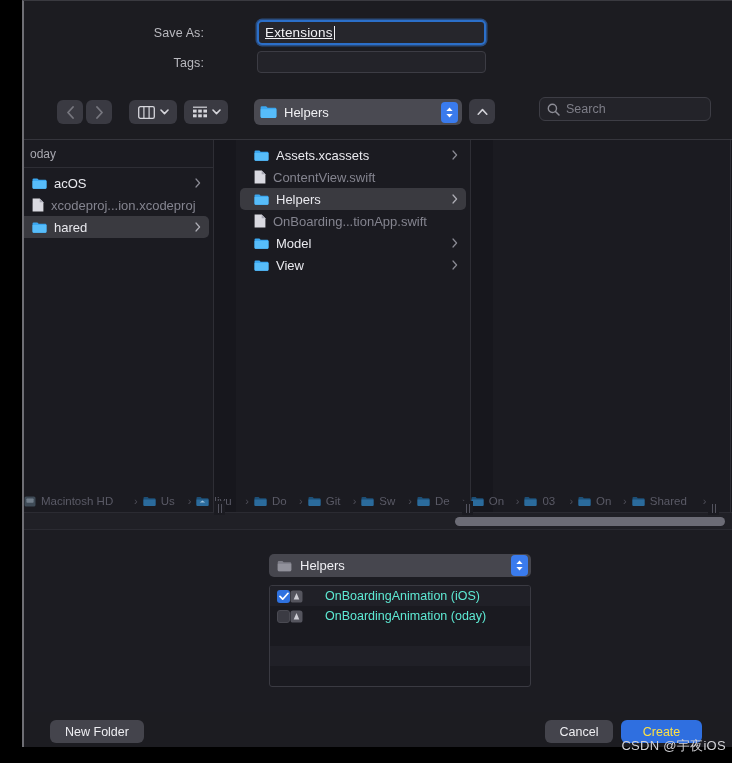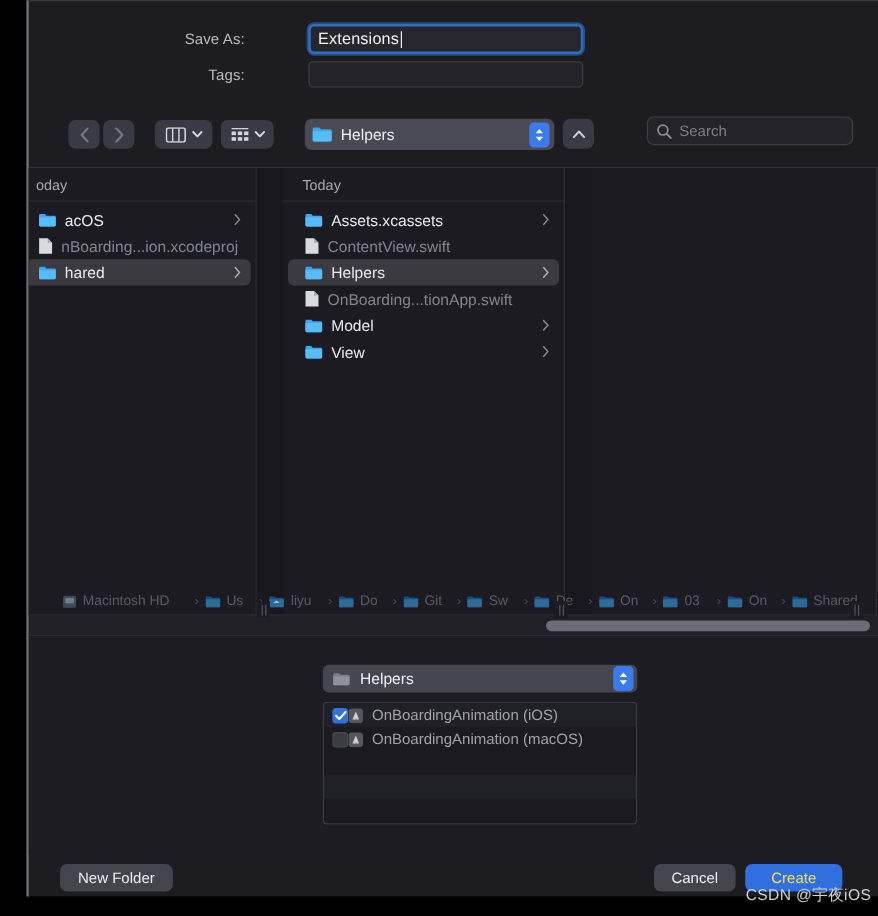--- a/index.html
+++ b/index.html
@@ -48,20 +48,21 @@
     border: 2px solid #2b6fc9;
     border-radius: 5px;
     box-shadow: 0 0 0 1.5px rgba(53,116,205,.55);
     box-sizing: border-box;
     display: flex; align-items: center;
     padding: 0 6px;
   }
   .saveas-text {
     font-size: 13.5px; color: #f2f2f5;
     letter-spacing: .15px;
+    text-decoration: underline;
   }
   .caret {
     display: inline-block;
     width: 1px; height: 14px;
     background: #f0f0f4;
     margin-left: 1px;
   }
   .tags-input {
     position: absolute; left: 233px; top: 0;
     width: 229px; height: 22px;
@@ -183,21 +184,20 @@
   }
   .frow.dim .nm { color: #84848f; }
   .frow .chev { margin-left: auto; flex: none; }
   .icon-folder, .icon-doc, .icon-gen { flex: none; display: block; }
 
   
   .pathbar {
     position: absolute; left: 0; top: 489px;
     width: 708px; height: 22px;
     display: flex; align-items: center;
-    padding-left: 28px;
     box-sizing: border-box;
     overflow: hidden;
     z-index: 3;
   }
   .crumb { display: flex; align-items: center; flex: none; }
   .crumb .ctxt {
     font-size: 11.5px; color: #5a5a66;
     margin-left: 5px;
     white-space: nowrap; overflow: hidden;
     display: inline-block;
@@ -262,22 +262,22 @@
     box-sizing: border-box;
   }
   .trow {
     height: 20px;
     display: flex; align-items: center;
     padding-left: 7px;
     box-sizing: border-box;
   }
   .trow.alt { background: #202027; }
   .trow .tnm {
-    font-size: 12.5px; color: #a3a3a3;
-    margin-left: 7px;
+    font-size: 12.5px; color: #5eead4;
+    margin-left: 22px;
   }
   .cbox {
     width: 13px; height: 13px;
     border-radius: 3px;
     flex: none;
     display: flex; align-items: center; justify-content: center;
   }
   .cbox.on  { background: #2f72e0; }
   .cbox.off { background: #3b3b43; border: 1px solid #4a4a52; box-sizing: border-box; }
   .apptile { flex: none; display: block; }
@@ -417,41 +417,40 @@
             <svg class="chev" width="6" height="10" viewBox="0 0 6 10">
               <path d="M1 1 L4.6 5 L1 9" stroke="#8a8a94" stroke-width="1.2" fill="none" stroke-linecap="round" stroke-linejoin="round"></path>
             </svg>
           </div>
 
           <div class="frow dim">
             <svg width="12" height="14" viewBox="0 0 12 14" class="icon-doc">
               <path d="M0.6 0.6h7.1l3.7 3.6v9.2H0.6z" fill="#d9d9e0"></path>
               <path d="M7.7 0.6l3.7 3.6H7.7z" fill="#a5a5b0"></path>
             </svg>
-            <span class="nm">nBoarding...ion.xcodeproj</span>
+            <span class="nm">xcodeproj...ion.xcodeproj</span>
           </div>
 
           <div class="frow selected">
             <svg width="15" height="13" viewBox="0 0 17 14" class="icon-folder">
               <path d="M0.6 2.6a1.4 1.4 0 0 1 1.4-1.4h4.1l1.5 1.5h7.4a1.4 1.4 0 0 1 1.4 1.4v7.5a1.4 1.4 0 0 1-1.4 1.4H2a1.4 1.4 0 0 1-1.4-1.4z" fill="#3ba7f0"></path>
               <path d="M0.6 4.3h15.8v7.3a1.4 1.4 0 0 1-1.4 1.4H2a1.4 1.4 0 0 1-1.4-1.4z" fill="#57bdfa"></path>
             </svg>
             <span class="nm">hared</span>
             <svg class="chev" width="6" height="10" viewBox="0 0 6 10">
               <path d="M1 1 L4.6 5 L1 9" stroke="#aeaeb6" stroke-width="1.2" fill="none" stroke-linecap="round" stroke-linejoin="round"></path>
             </svg>
           </div>
 
         </div>
       </div>
 
       <div class="col col-gap-a"></div>
 
       <div class="col col-b">
-        <div class="col-header">Today</div>
         <div class="col-list">
 
           <div class="frow">
             <svg width="15" height="13" viewBox="0 0 17 14" class="icon-folder">
               <path d="M0.6 2.6a1.4 1.4 0 0 1 1.4-1.4h4.1l1.5 1.5h7.4a1.4 1.4 0 0 1 1.4 1.4v7.5a1.4 1.4 0 0 1-1.4 1.4H2a1.4 1.4 0 0 1-1.4-1.4z" fill="#3ba7f0"></path>
               <path d="M0.6 4.3h15.8v7.3a1.4 1.4 0 0 1-1.4 1.4H2a1.4 1.4 0 0 1-1.4-1.4z" fill="#57bdfa"></path>
             </svg>
             <span class="nm">Assets.xcassets</span>
             <svg class="chev" width="6" height="10" viewBox="0 0 6 10">
               <path d="M1 1 L4.6 5 L1 9" stroke="#8a8a94" stroke-width="1.2" fill="none" stroke-linecap="round" stroke-linejoin="round"></path>
@@ -657,21 +656,21 @@
           <path d="M6.5 3 L9.3 9.6 H3.7 Z" fill="#d8d8de" opacity=".92"></path>
         </svg>
         <span class="tnm">OnBoardingAnimation (iOS)</span>
       </div>
       <div class="trow">
         <span class="cbox off"></span>
         <svg class="apptile" width="13" height="13" viewBox="0 0 13 13">
           <rect x="0.5" y="0.5" width="12" height="12" rx="2.6" fill="#55555e"></rect>
           <path d="M6.5 3 L9.3 9.6 H3.7 Z" fill="#d8d8de" opacity=".92"></path>
         </svg>
-        <span class="tnm">OnBoardingAnimation (macOS)</span>
+        <span class="tnm">OnBoardingAnimation (oday)</span>
       </div>
       <div class="trow"></div>
       <div class="trow alt"></div>
       <div class="trow"></div>
     </div>
 
     <div class="footer">
       <div class="btn btn-newfolder">New Folder</div>
       <div class="btn btn-cancel">Cancel</div>
       <div class="btn btn-create">Create</div>

